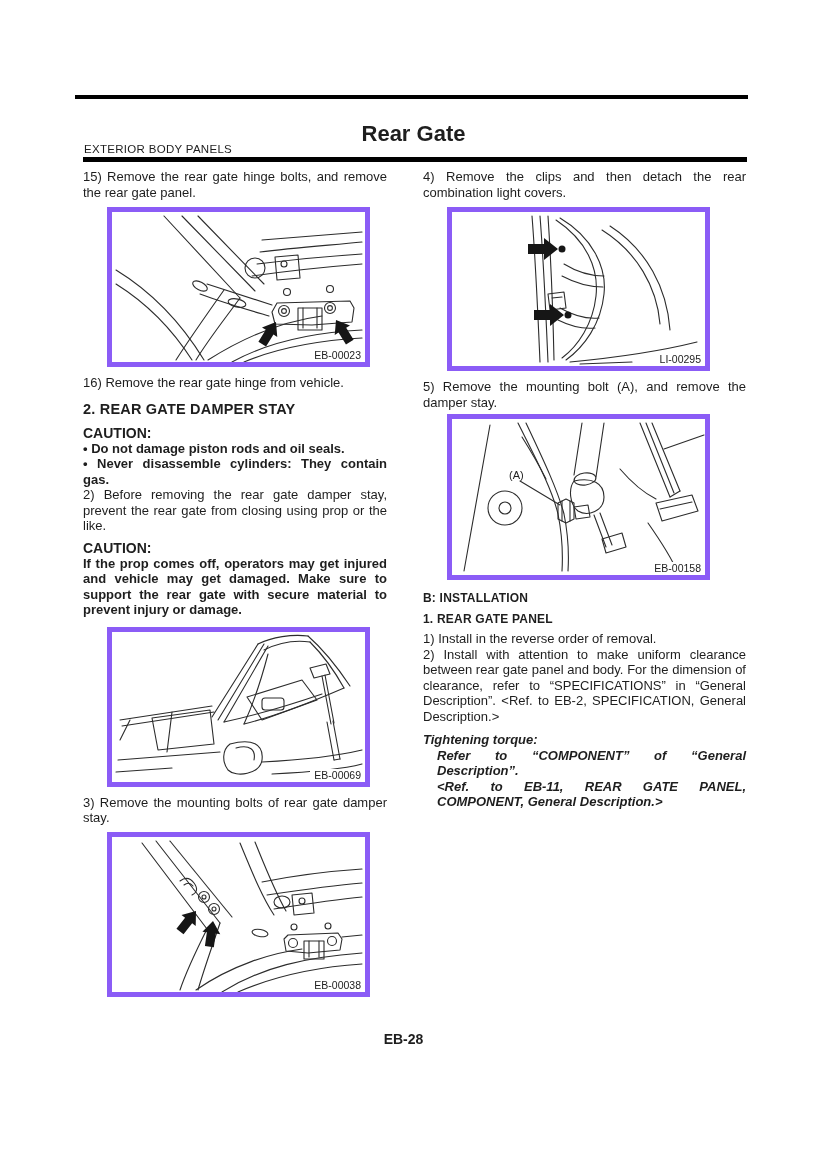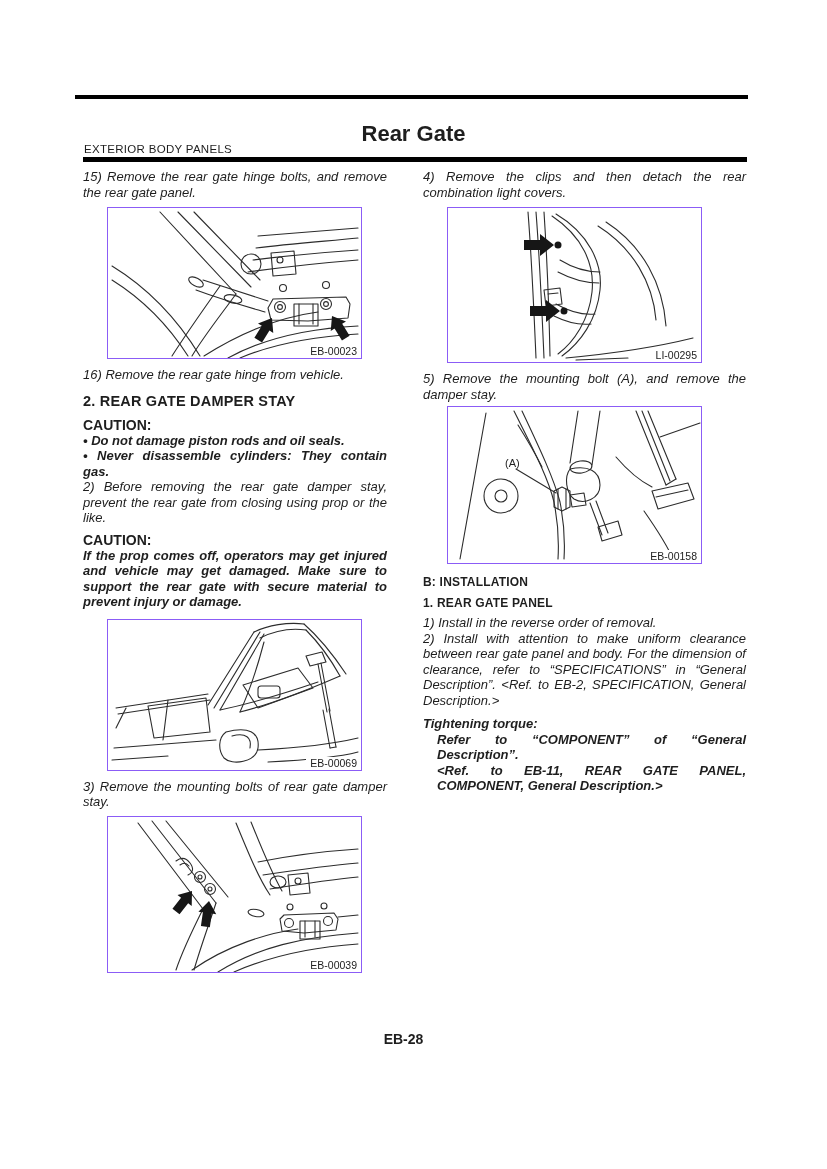--- a/index.html
+++ b/index.html
@@ -10,29 +10,29 @@
   .rule-top { position:absolute; left:75px; top:95px; width:673px; height:4px; background:#000; }
   .page-title { position:absolute; top:121px; left:0; width:827px; text-align:center;
     font-size:22px; font-weight:bold; }
   .section-label { position:absolute; top:143px; left:84px; font-size:11.5px; letter-spacing:.3px; }
   .rule-mid { position:absolute; left:83px; top:157px; width:664px; height:5px; background:#000; }
 
   .col { position:absolute; top:169px; }
   .col-left  { left:83px;  width:304px; }
   .col-right { left:423px; width:323px; }
 
-  p.body { margin:0; font-size:13px; line-height:15.5px; text-align:justify;font-style:italic; }
+  p.body { margin:0; font-size:13px; line-height:15.5px; text-align:justify; }
   p.body.mt { margin-top:8px; }
   .bold { font-weight:bold; }
 
   .h-num { margin:10px 0 0 0; font-size:14.5px; font-weight:bold; letter-spacing:.2px; }
   .h-letter { margin:11px 0 0 0; font-size:12px; font-weight:bold; letter-spacing:.2px; }
   .caution-title { margin:6px 0 0 0; font-size:14px; font-weight:bold; }
 
-  .fig { position:relative; width:253px; border:1px solid #8b5cf6; margin:7px 0 0 24px; background:#fff; }
+  .fig { position:relative; width:253px; border:5px solid #8b5cf6; margin:7px 0 0 24px; background:#fff; }
   .fig svg { display:block; }
   .fig .lines path, .fig .lines circle, .fig .lines ellipse, .fig .lines rect, .fig .lines line
     { fill:none; stroke:#2c2c2c; stroke-width:1.1; stroke-linecap:round; stroke-linejoin:round; }
   .fig .solid { fill:#161616; stroke:none; }
   .fig-label { position:absolute; right:2px; bottom:1px; font-size:10.5px; background:#fff;
     padding:0 2px 0 4px; color:#222; }
 
   .torque { margin-top:8px; font-size:13px; line-height:15.5px; font-weight:bold; font-style:italic; }
   .torque-indent { margin-left:14px; text-align:justify; }
 
@@ -182,21 +182,21 @@
           <path d="M110,155 C150,130 195,120 250,116"></path>
             <path d="M126,155 C165,138 205,130 250,127"></path>
           <path d="M84,153 C120,128 160,116 190,112"></path>
             <path d="M230,100 L250,98"></path>
         </g>
         <g>
           <path class="solid" d="M84,74 L93,86 L88.5,86 L88.5,100 L79.5,100 L79.5,86 L75,86 Z" transform="rotate(38 84 74)"></path>
           <path class="solid" d="M101,84 L110,96 L105.5,96 L105.5,110 L96.5,110 L96.5,96 L92,96 Z" transform="rotate(8 101 84)"></path>
         </g>
       </svg>
-      <div class="fig-label">EB-00039</div>
+      <div class="fig-label">EB-00038</div>
     </div>
 
   </div>
 
   <div class="col col-right">
 
     <p class="body">4) Remove the clips and then detach the rear combination light covers.</p>
 
     <div class="fig" style="height:154px;text-align:center;">
       <svg width="253" height="154" viewBox="0 0 253 154">

